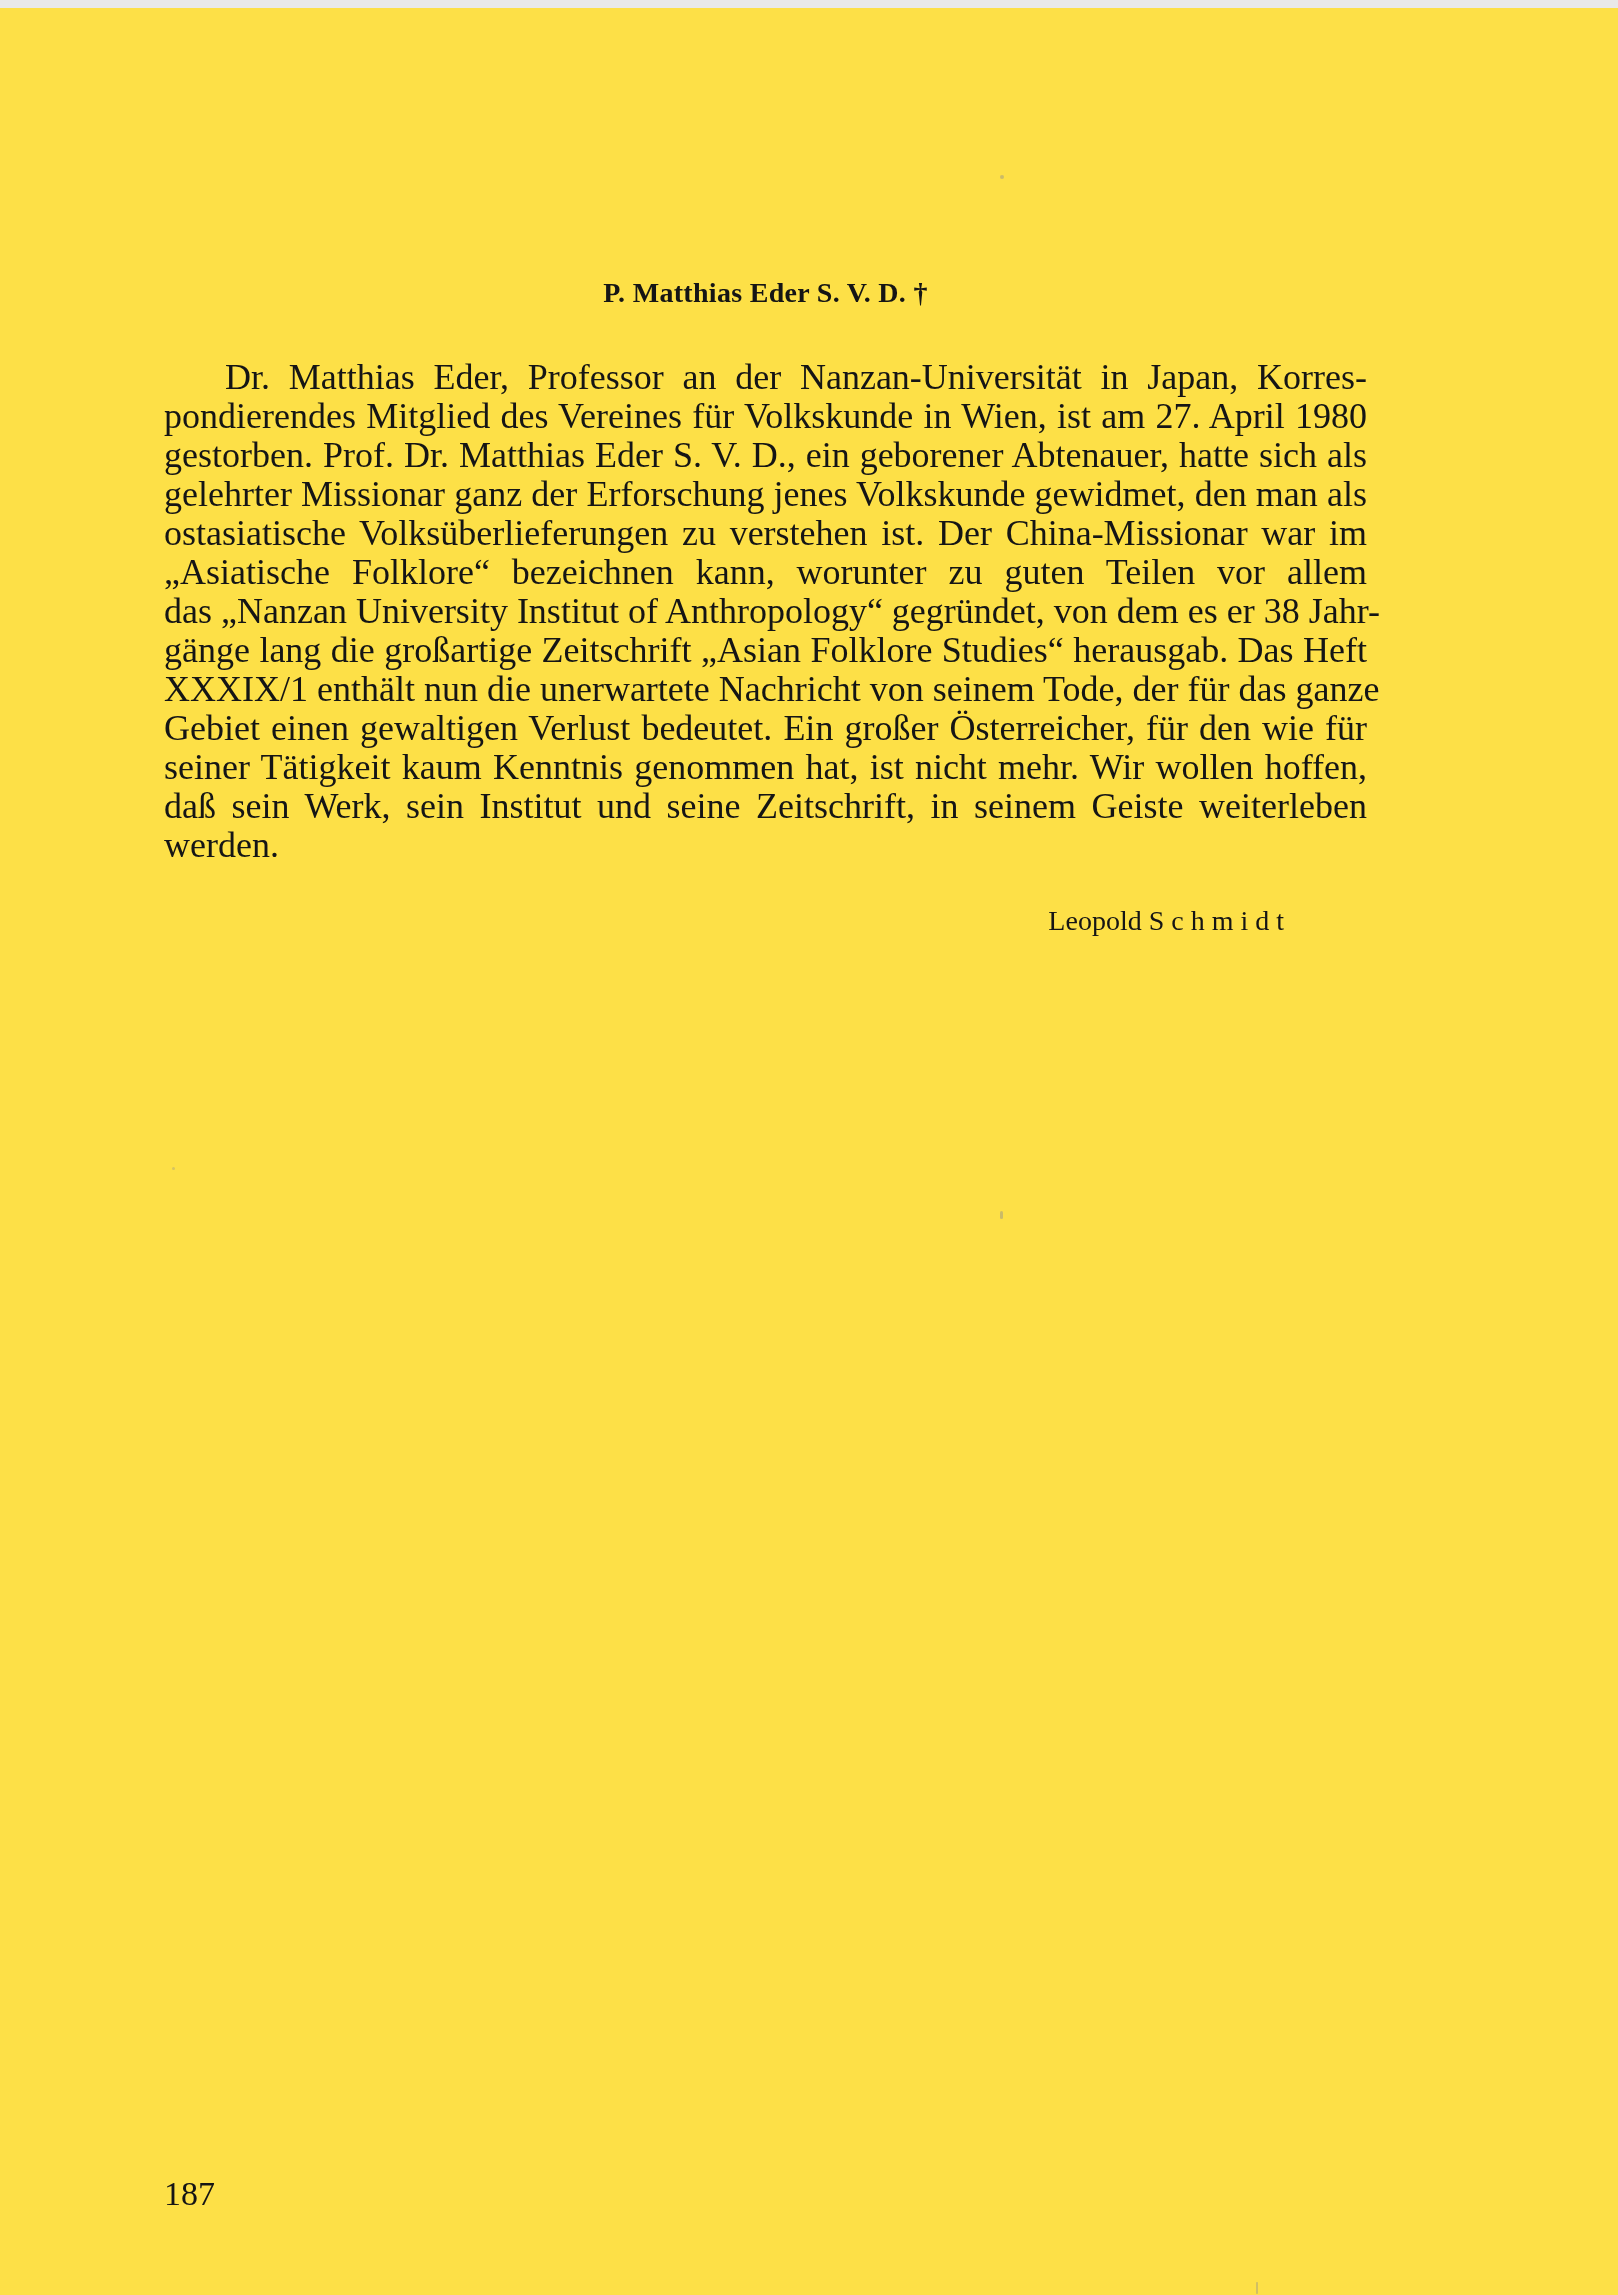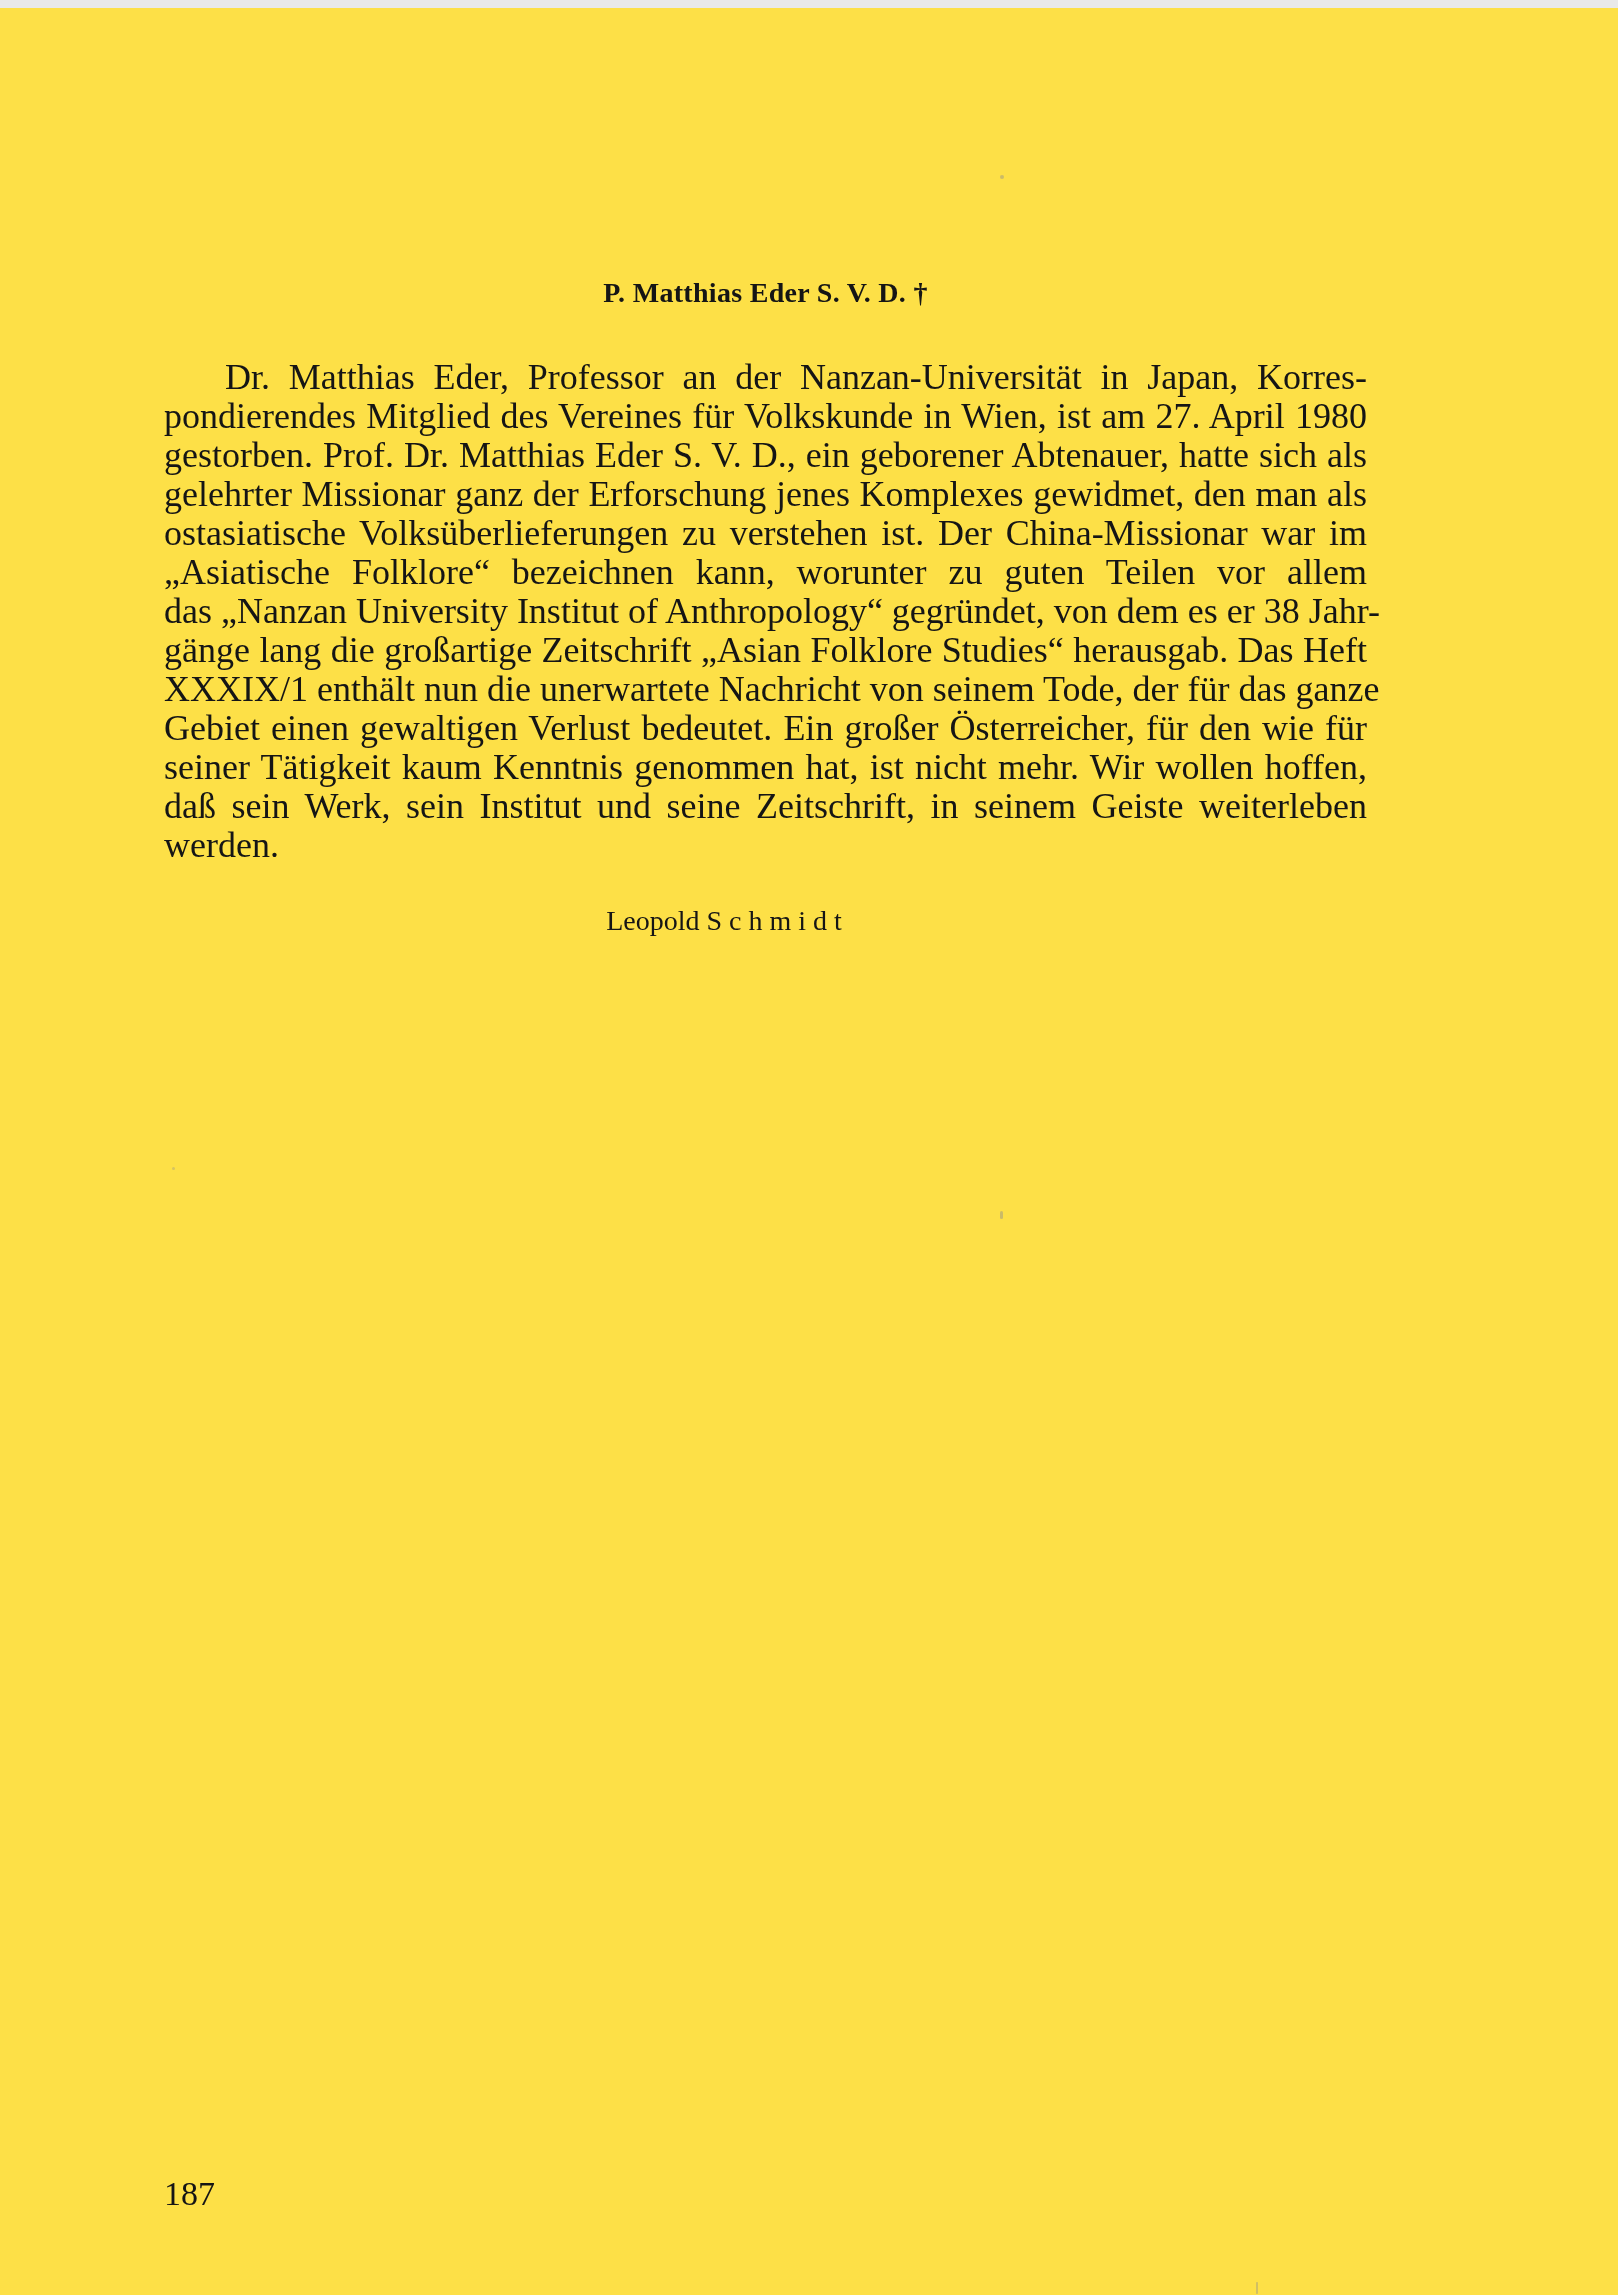--- a/index.html
+++ b/index.html
@@ -42,21 +42,21 @@
     text-indent: 61px;
   }
   .body .line.last {
     text-align-last: left;
     white-space: normal;
   }
   .signature {
     margin-top: 36px;
     font-size: 28px;
     line-height: 39px;
-    text-align: center;
+    text-align: right;
     padding-right: 83px;
   }
   .page-number {
     position: absolute;
     left: 164px;
     top: 2167px;
     width: 1203px;
     box-sizing: border-box;
     padding-right: 19.4px;
     font-size: 34px;
@@ -77,21 +77,21 @@
 <div class="page">
 
   <div class="content">
 
     <h1 class="title">P. Matthias Eder S. V. D. †</h1>
 
     <div class="body">
       <div class="line first">Dr. Matthias Eder, Professor an der Nanzan-Universität in Japan, Korres-</div>
       <div class="line">pondierendes Mitglied des Vereines für Volkskunde in Wien, ist am 27. April 1980</div>
       <div class="line">gestorben. Prof. Dr. Matthias Eder S. V. D., ein geborener Abtenauer, hatte sich als</div>
-      <div class="line">gelehrter Missionar ganz der Erforschung jenes Komplexes gewidmet, den man als</div>
+      <div class="line">gelehrter Missionar ganz der Erforschung jenes Volkskunde gewidmet, den man als</div>
       <div class="line">ostasiatische Volksüberlieferungen zu verstehen ist. Der China-Missionar war im</div>
       <div class="line">„Asiatische Folklore“ bezeichnen kann, worunter zu guten Teilen vor allem</div>
       <div class="line">das „Nanzan University Institut of Anthropology“ gegründet, von dem es er 38 Jahr-</div>
       <div class="line">gänge lang die großartige Zeitschrift „Asian Folklore Studies“ herausgab. Das Heft</div>
       <div class="line">XXXIX/1 enthält nun die unerwartete Nachricht von seinem Tode, der für das ganze</div>
       <div class="line">Gebiet einen gewaltigen Verlust bedeutet. Ein großer Österreicher, für den wie für</div>
       <div class="line">seiner Tätigkeit kaum Kenntnis genommen hat, ist nicht mehr. Wir wollen hoffen,</div>
       <div class="line">daß sein Werk, sein Institut und seine Zeitschrift, in seinem Geiste weiterleben</div>
       <div class="line last">werden.</div>
     </div>

